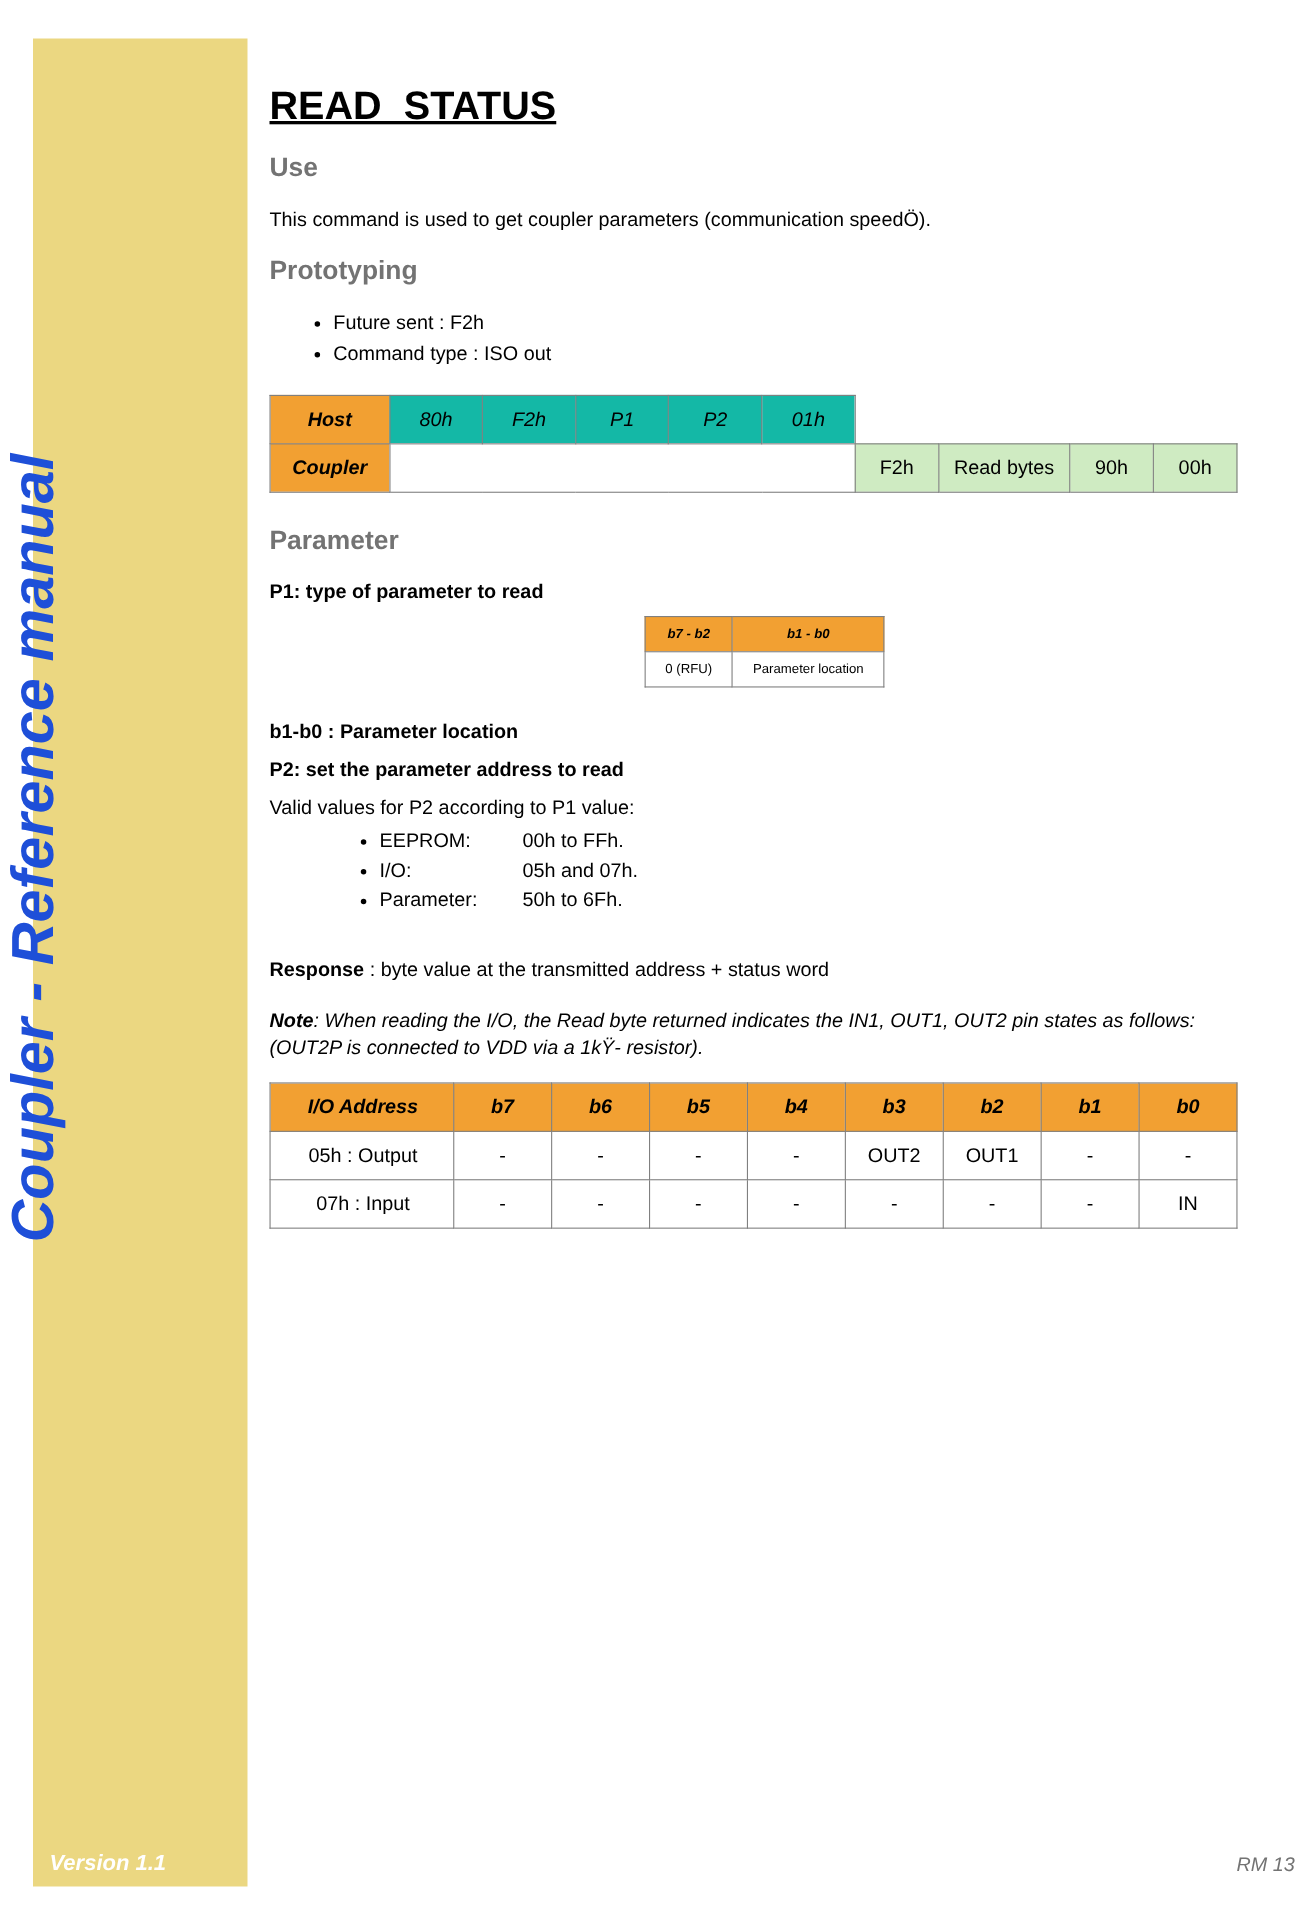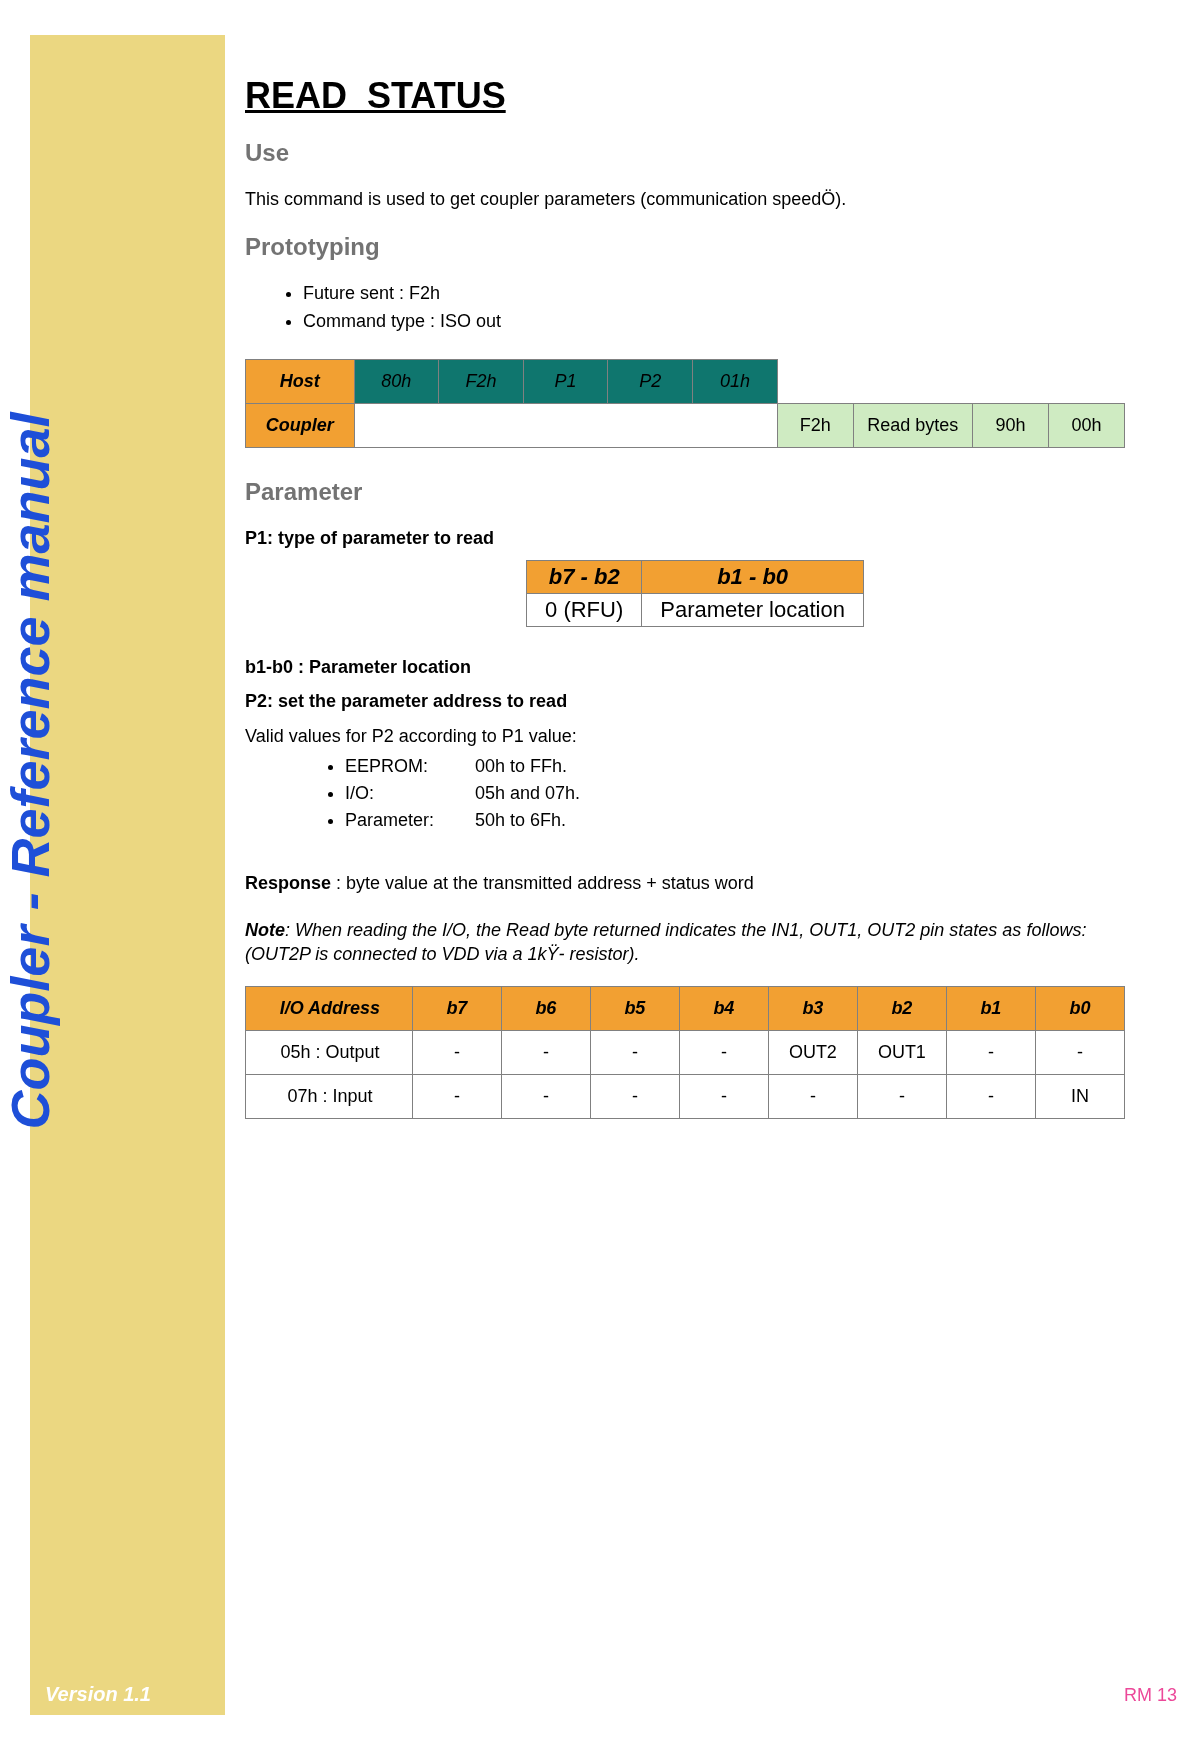--- a/index.html
+++ b/index.html
@@ -39,22 +39,23 @@
     bottom: 45px;
     color: #fff;
     font-style: italic;
     font-weight: bold;
     font-size: 20px;
   }
   .page-num {
     position: absolute;
     right: 7px;
     bottom: 45px;
-    font-size: 18px;
-    color: #ec4899;
+    font-style: italic;
+    font-size: 18px;
+    color: #737373;
   }
   .content {
     position: absolute;
     left: 245px;
     top: 75px;
     width: 900px;
   }
   h1.cmd-title {
     font-size: 36px;
     font-weight: bold;
@@ -85,37 +86,37 @@
     vertical-align: middle;
   }
   .proto-table .hdr-orange {
     background: #F2A032;
     font-style: italic;
     font-weight: bold;
     color: #000;
     width: 100px;
   }
   .proto-table .blue-cell {
-    background: #0f766e;
+    background: #14b8a6;
     font-style: italic;
     color: #000;
     width: 78px;
   }
   .proto-table .green-cell {
     background: #CFEBC2;
     color: #000;
   }
   .proto-table .empty-nb { background: #fff; border: none; }
   .proto-table .white-grouped { background: #fff; }
   .p1-table { margin: 0 auto 28px auto; }
   .p1-table td, .p1-table th {
     border: 1px solid #808080;
     text-align: center;
     height: 32px;
-    font-size: 22px;
+    font-size: 12px;
     padding: 3px 18px;
   }
   .p1-table .hdr-orange2 {
     background: #F2A032;
     font-style: italic;
     font-weight: bold;
   }
   .io-table { width: 880px; margin-top: 14px; }
   .io-table td, .io-table th {
     border: 1px solid #808080;

